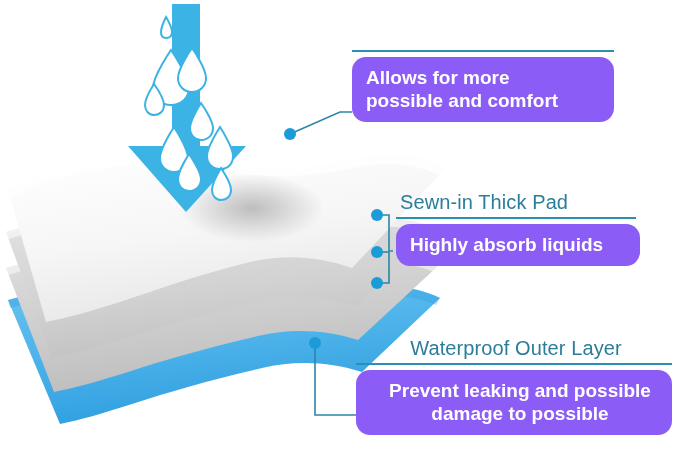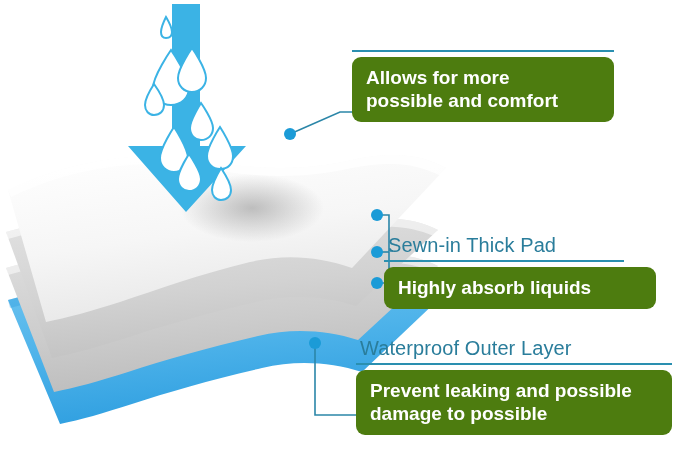--- a/index.html
+++ b/index.html
@@ -9,32 +9,32 @@
 
   .graphic{position:absolute;left:0;top:0;width:679px;height:455px;}
 
   
   .callout{position:absolute;}
   .callout .heading{
       color:#2a7d9b;font-size:20px;line-height:24px;white-space:nowrap;
       padding-left:4px;letter-spacing:.1px;}
   .callout .rule{height:2px;background:#2a8fb0;margin-top:3px;}
   .callout .box{
-      background:#4d7c0f;border-radius:9px;color:#ffffff;
+      background:#8b5cf6;border-radius:14px;color:#ffffff;
       font-size:19px;font-weight:bold;line-height:23px;
       padding:9px 2px 10px 14px;margin-top:5px;
       box-sizing:border-box;}
 
   #callout-inner{left:352px;top:47px;width:262px;}
   #callout-inner .box{width:262px;}
 
-  #callout-pad{left:384px;top:190px;width:240px;margin-top:43px;}
-  #callout-pad .box{width:272px;}
+  #callout-pad{left:396px;top:190px;width:240px;}
+  #callout-pad .box{width:244px;}
 
-  #callout-outer{left:356px;top:336px;width:316px;}
+  #callout-outer{left:356px;top:336px;width:316px;text-align:center;}
   #callout-outer .box{width:316px;}
 
   .lines{position:absolute;left:0;top:0;width:679px;height:455px;pointer-events:none;}
 </style>
 </head>
 <body>
 
 <div id="stage">
 
   <svg class="graphic" viewBox="0 0 679 455">

